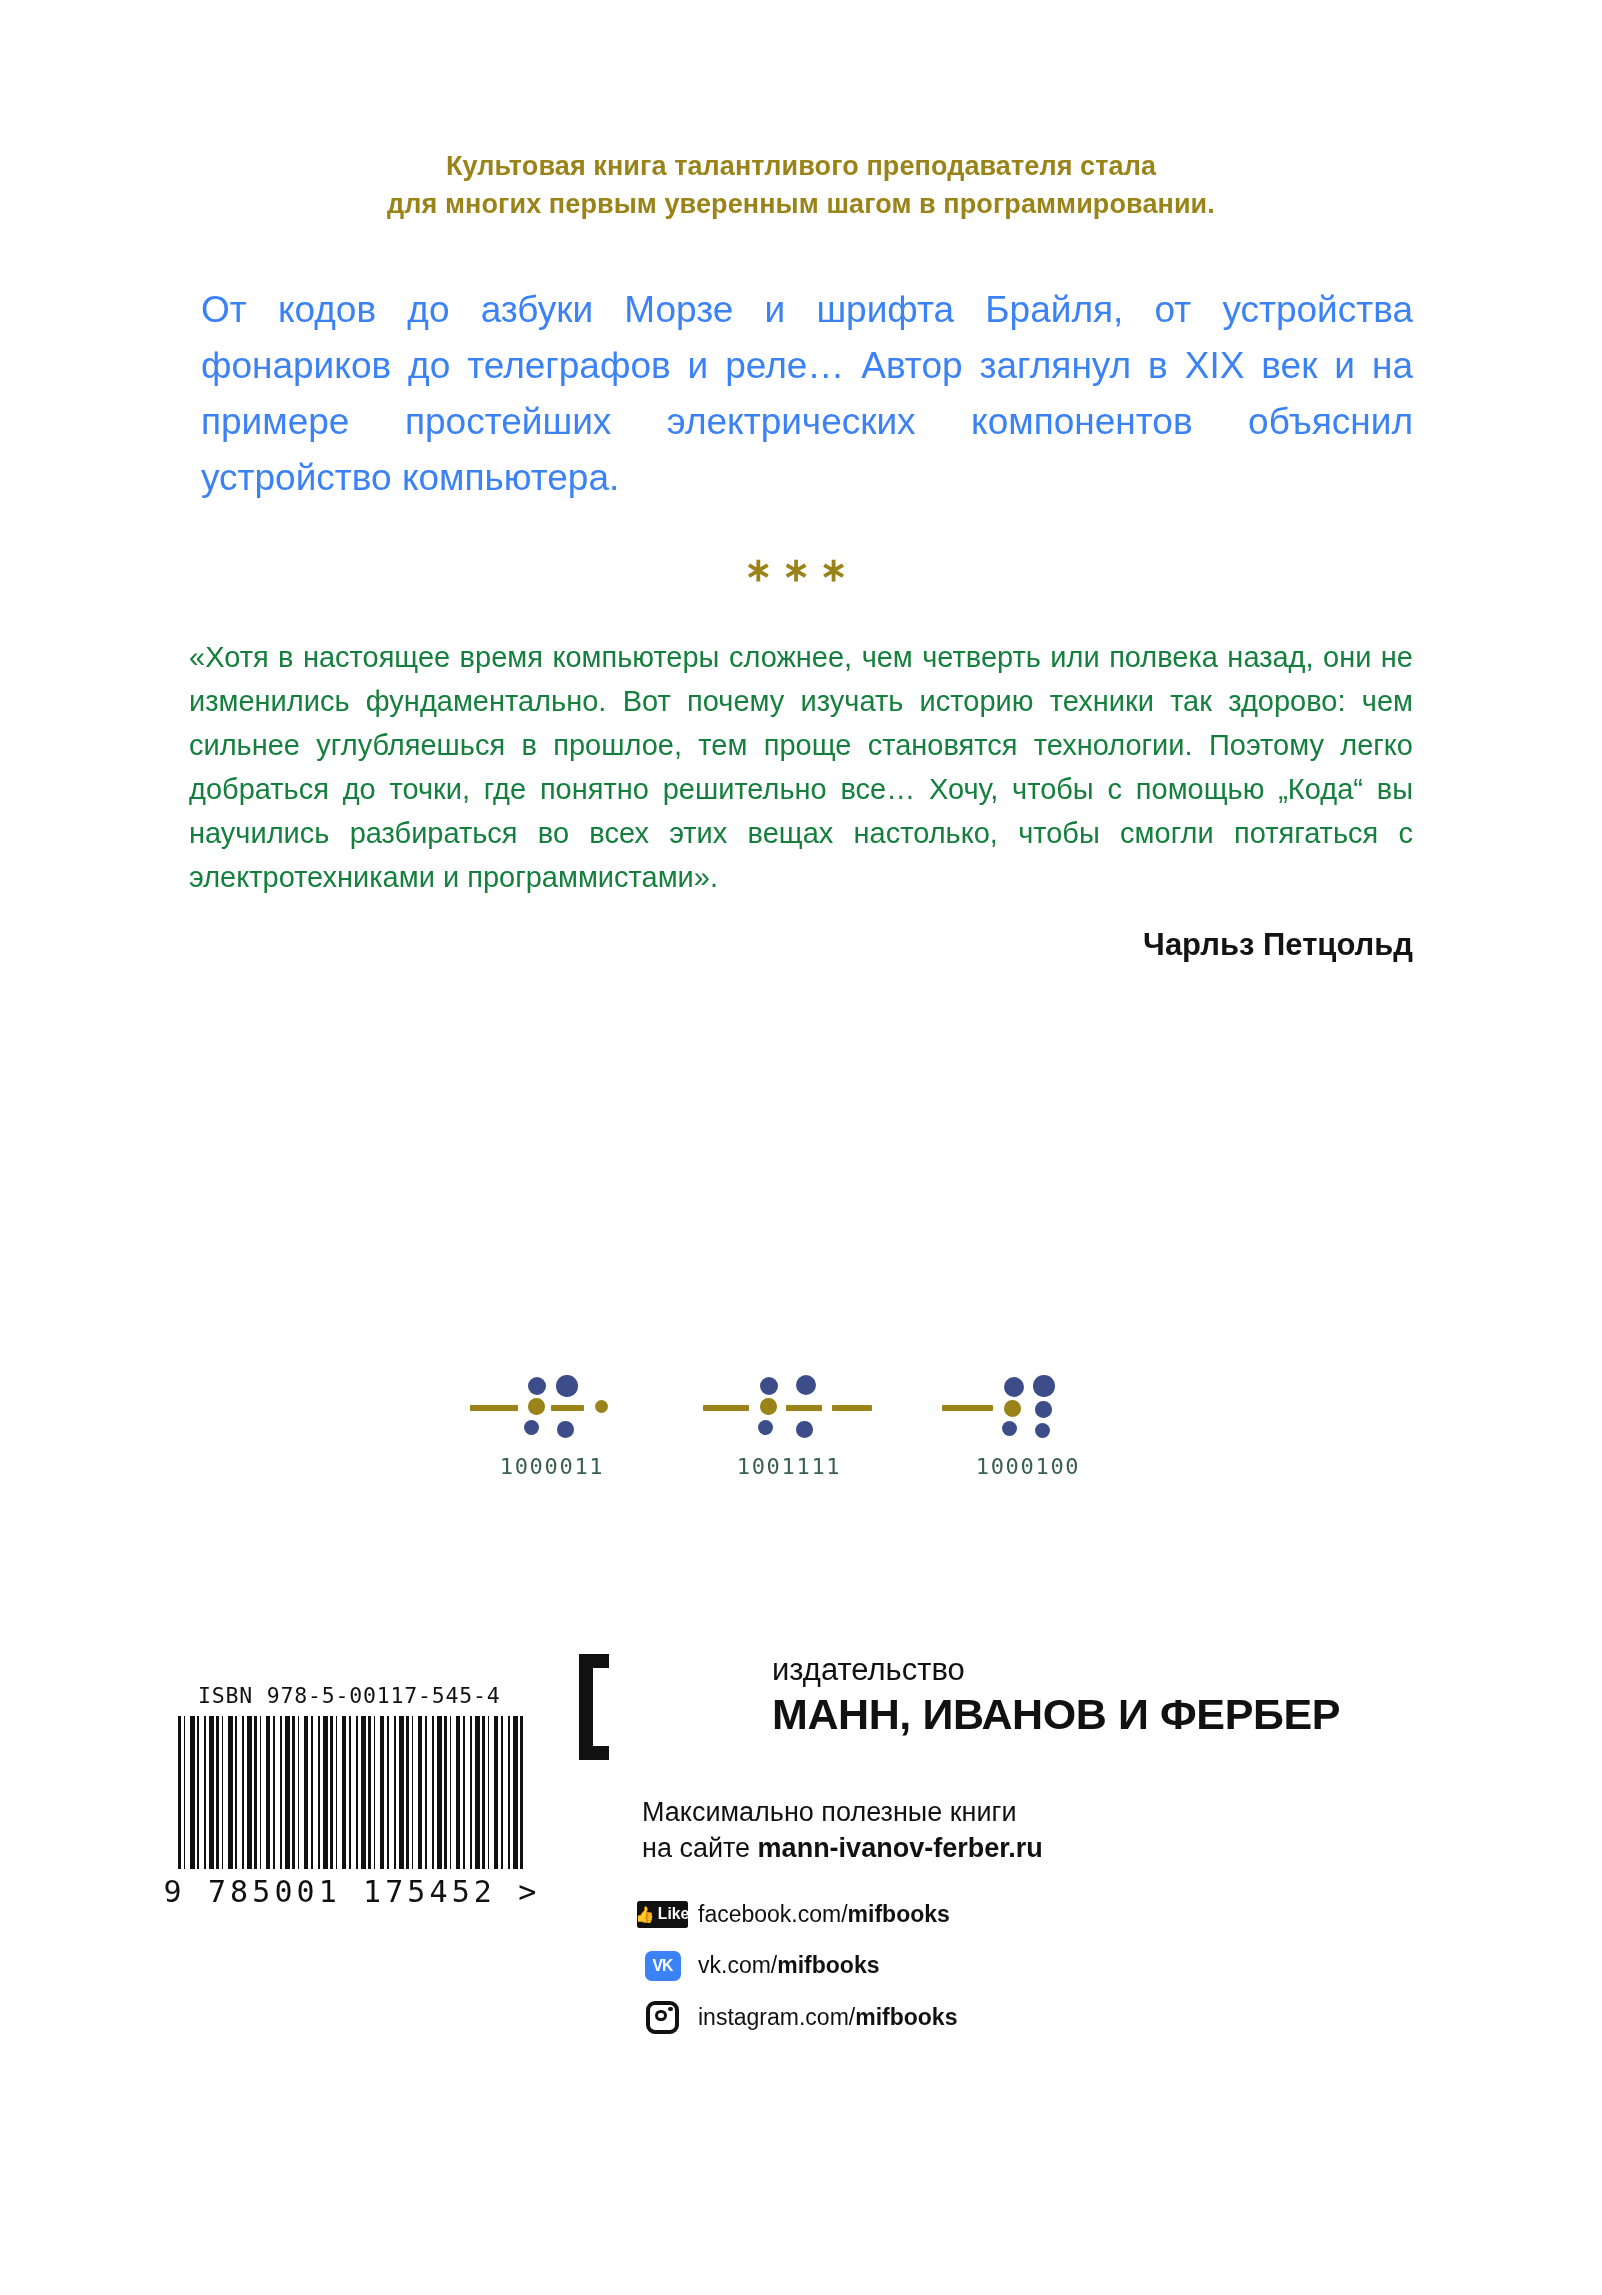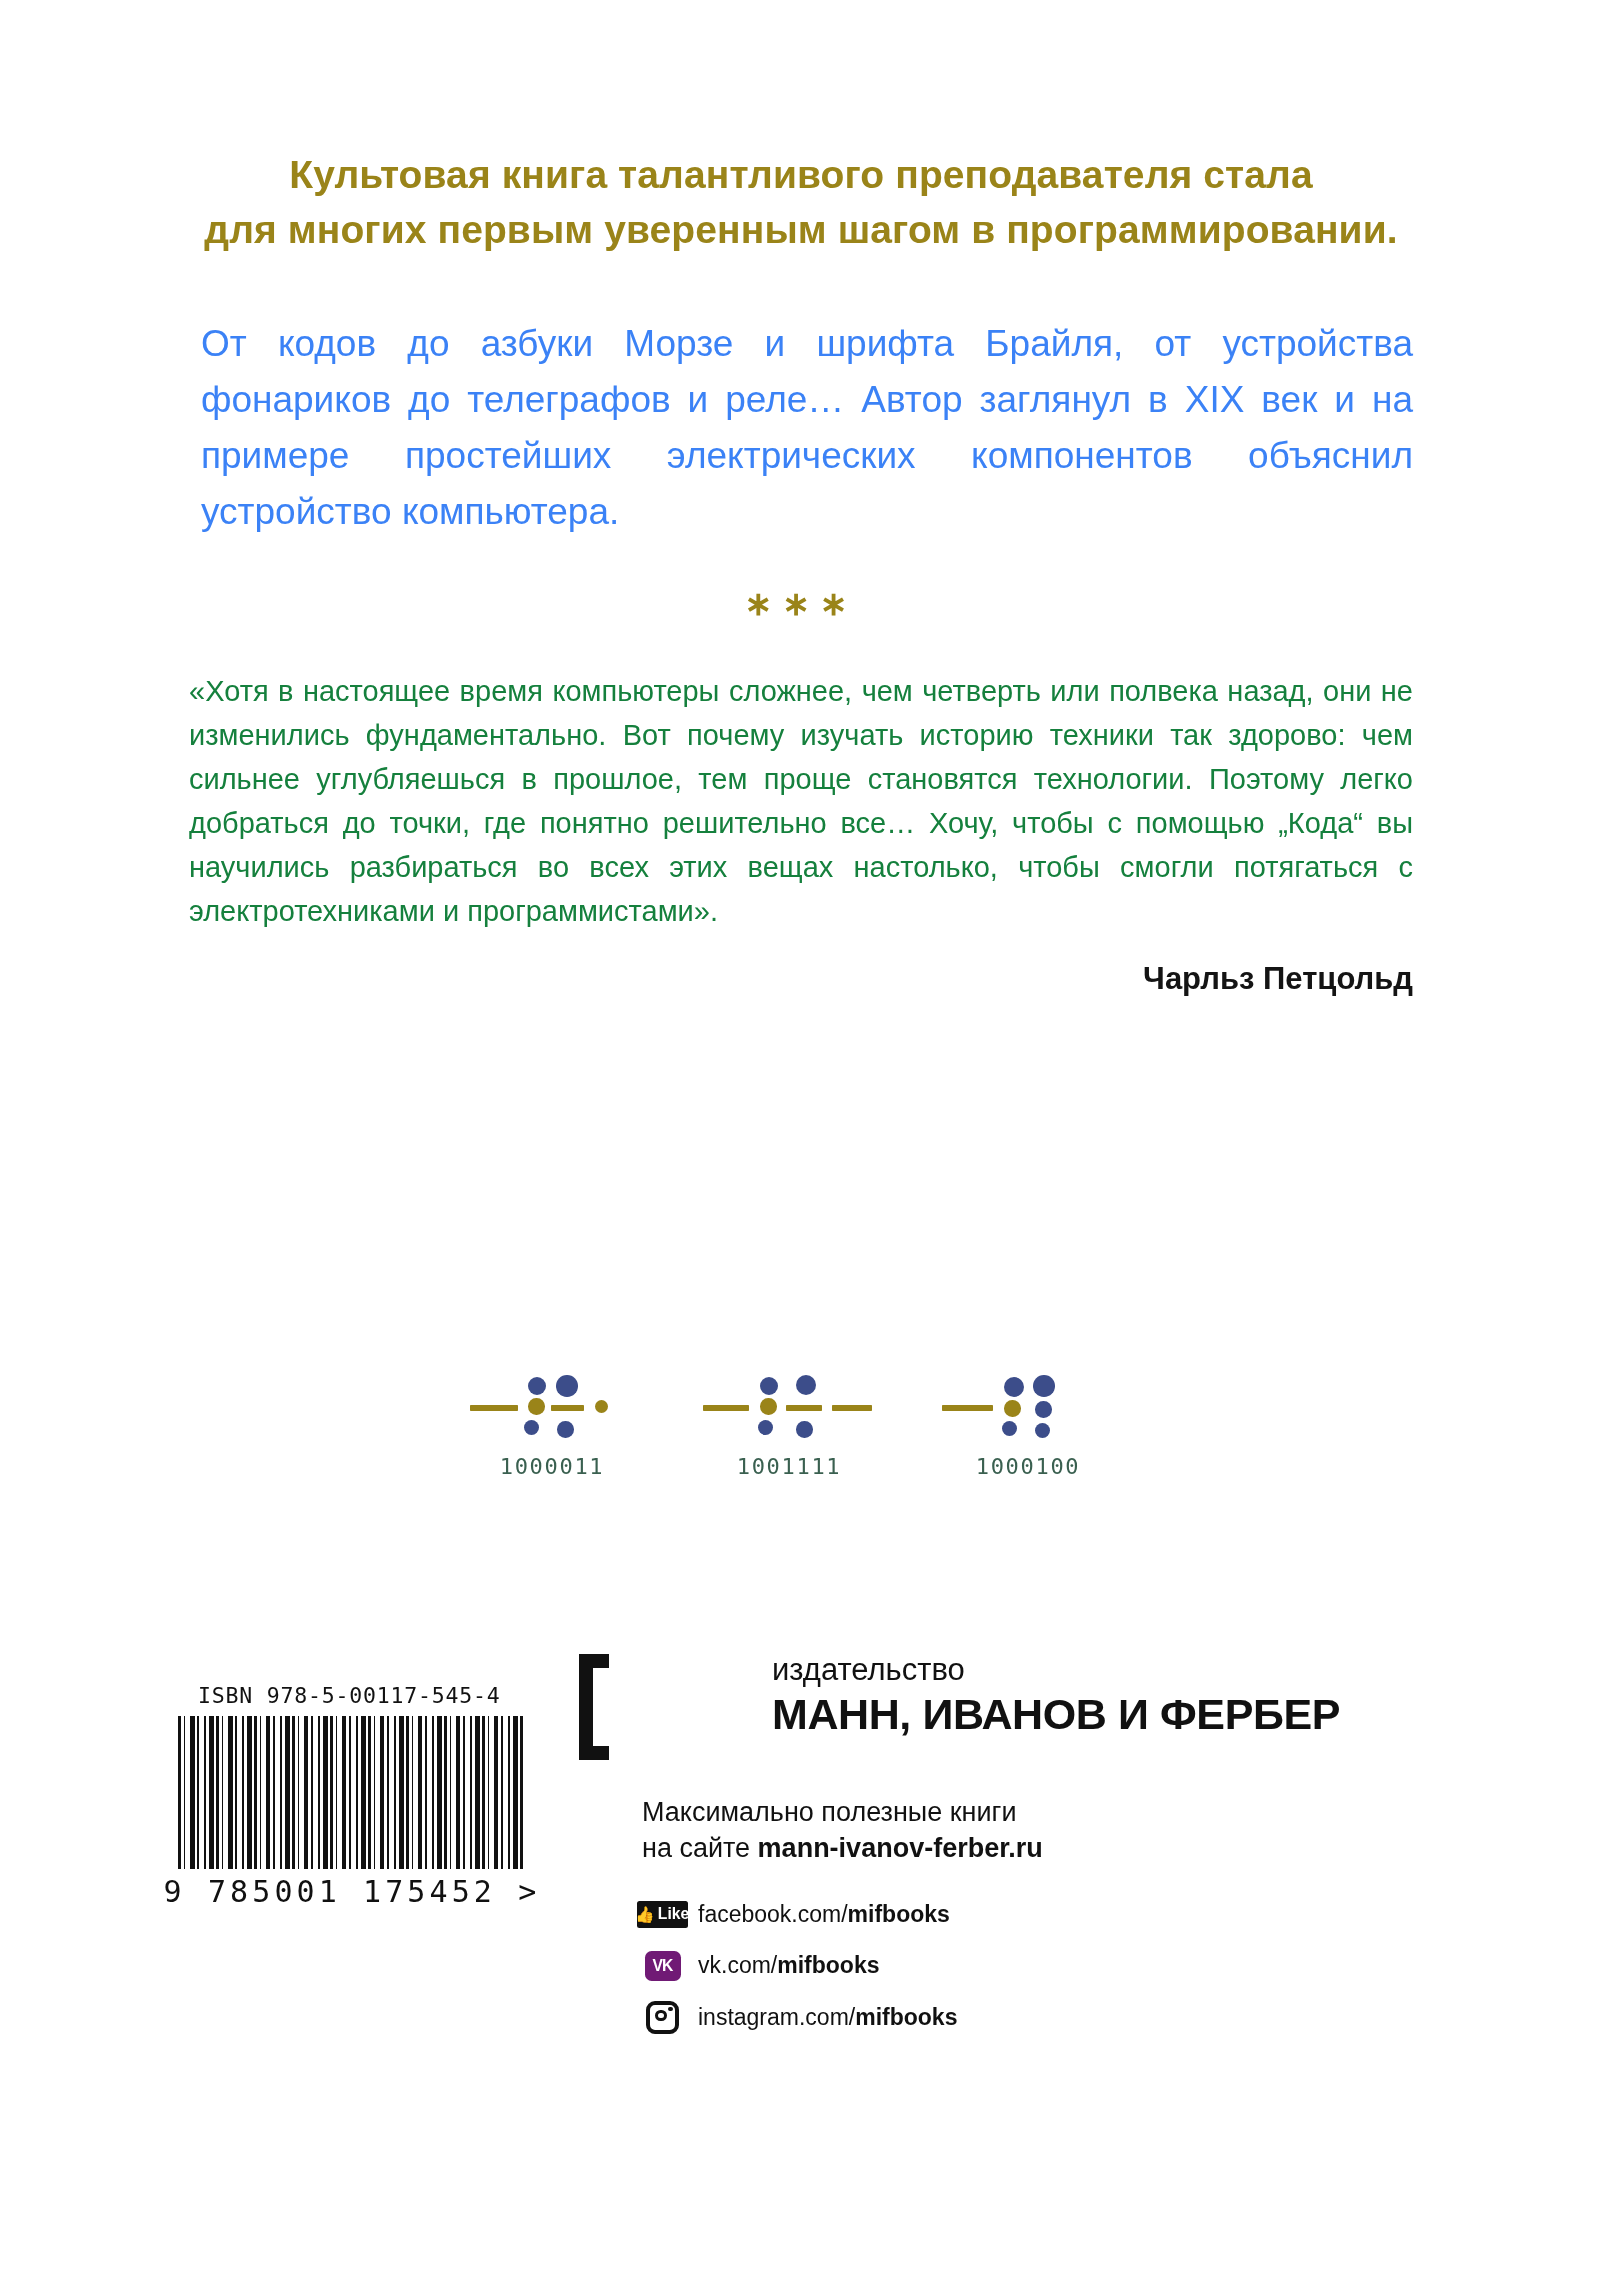--- a/index.html
+++ b/index.html
@@ -27,21 +27,21 @@
   .content {
     position: absolute;
     left: 189px;
     top: 147px;
     width: 1224px;
   }
 
   .headline {
     color: #9a8419;
     font-weight: bold;
-    font-size: 39px;
+    font-size: 27px;
     line-height: 1.42;
     text-align: center;
     margin: 0 0 58px 0;
     letter-spacing: 0.1px;
   }
   .headline .line {
     display: block;
   }
 
   .para {
@@ -229,21 +229,21 @@
     font-weight: bold;
     border-radius: 2.5px;
     width: 51px;
     height: 26.5px;
     display: flex;
     align-items: center;
     justify-content: center;
     gap: 2.5px;
   }
   .vk-badge {
-    background: #701a75;
+    background: #3b82f6;
     color: #fff;
     width: 36px;
     height: 30px;
     border-radius: 6.6px;
     font-size: 15.7px;
     font-weight: bold;
     display: flex;
     align-items: center;
     justify-content: center;
     letter-spacing: -0.8px;

